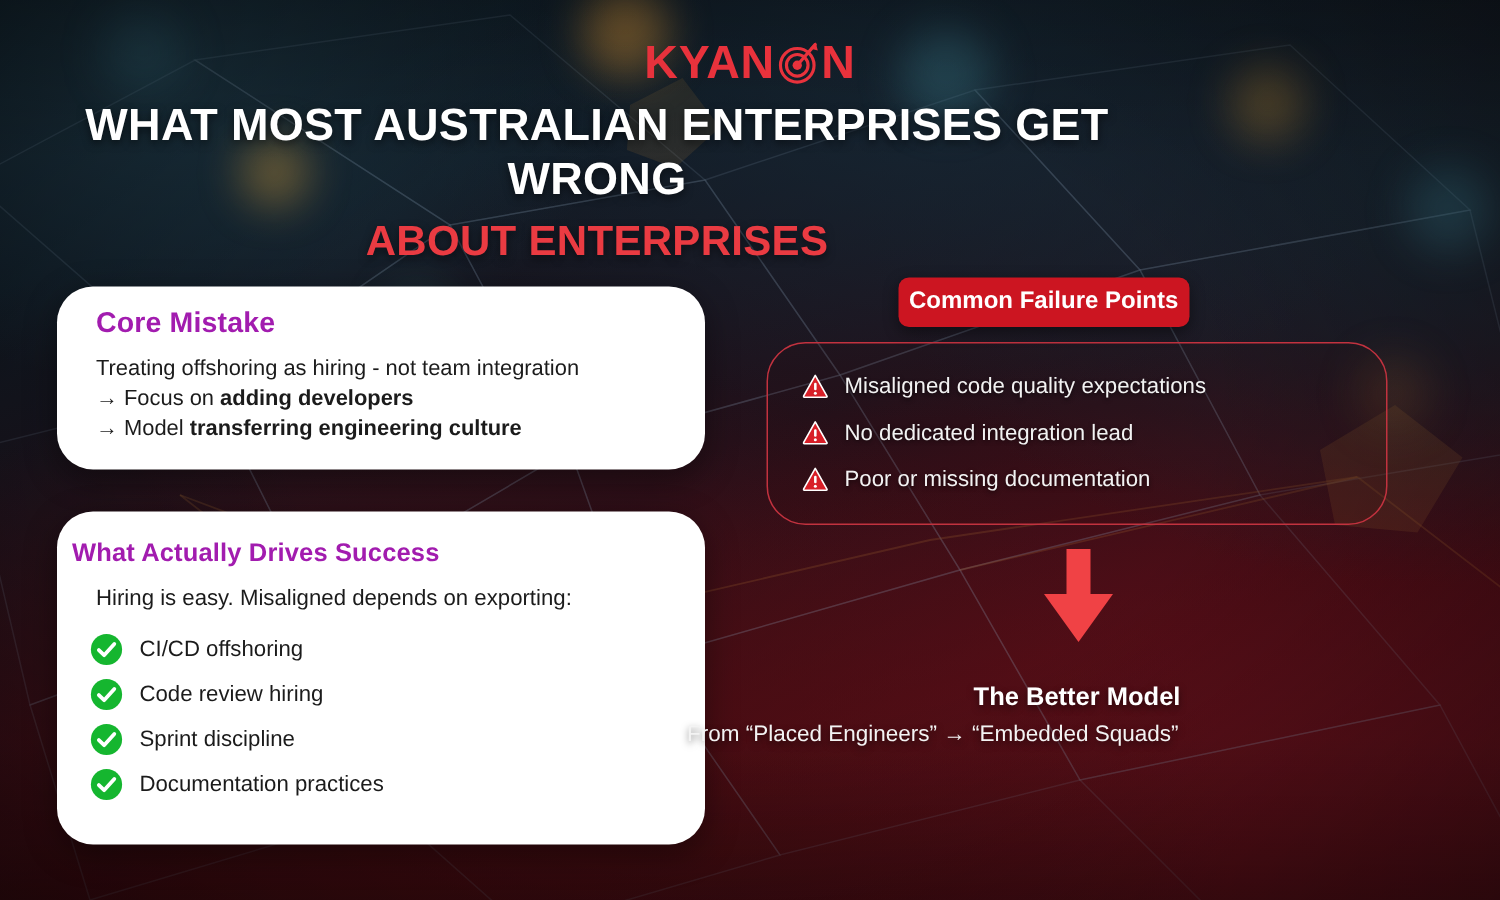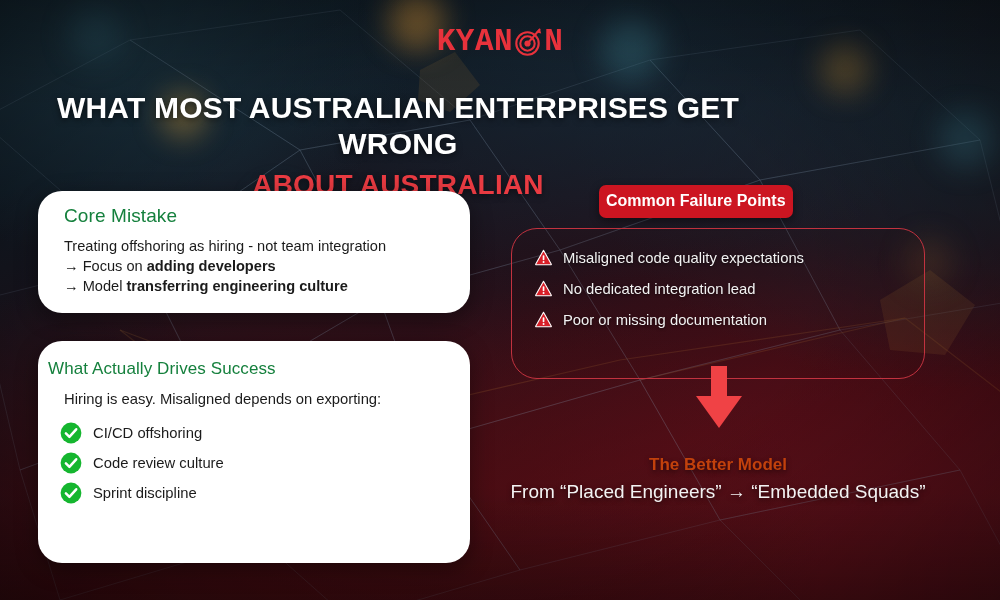--- a/index.html
+++ b/index.html
@@ -34,30 +34,30 @@
   .bg-vignette {
     position:absolute; inset:0;
     background:
       radial-gradient(ellipse 760px 520px at 50% 46%, rgba(0,0,0,0) 40%, rgba(0,0,0,.45) 100%),
       linear-gradient(to bottom, rgba(0,0,0,.22) 0%, rgba(0,0,0,0) 18%, rgba(0,0,0,0) 82%, rgba(0,0,0,.28) 100%);
   }
 
   
   .logo-wrap {
     position:absolute; top:26px; left:0; width:1000px;
-    display:flex; align-items:center; justify-content:center;font-family:Liberation Mono, monospace;
+    display:flex; align-items:center; justify-content:center;
   }
   .logo-text {
     font-size:31px; font-weight:bold; letter-spacing:.5px;
     color:#e8323c; line-height:1;
     display:flex; align-items:center;
   }
   .logo-o { position:relative; display:inline-block; width:29px; height:29px; margin:0 1px; }
 
-  .title-block { position:absolute; top:90px; left:0; width:796px; text-align:center; }
+  .title-block { position:absolute; top:66px; left:0; width:796px; text-align:center; }
   .title-1 {
     font-size:30px; font-weight:bold; color:#ffffff;
     letter-spacing:.2px; line-height:36px;
     text-shadow:0 2px 6px rgba(0,0,0,.55);
   }
   .title-2 {
     font-size:28px; font-weight:bold; color:#ea3b42;
     letter-spacing:.2px; line-height:34px; margin-top:6px;
     text-shadow:0 2px 6px rgba(0,0,0,.5);
   }
@@ -65,21 +65,21 @@
   
   .card {
     position:absolute; background:#ffffff;
     border-radius:24px;
     box-shadow:0 6px 22px rgba(0,0,0,.40);
   }
   #card-core    { left:38px; top:191px; width:432px; height:122px; }
   #card-success { left:38px; top:341px; width:432px; height:222px; }
 
   .card-title {
-    color:#15803d; font-weight:normal; font-size:19px;
+    color:#a21caf; font-weight:bold; font-size:19px;
     letter-spacing:.1px;
   }
   #card-core .card-title    { margin:14px 0 0 26px; }
   #card-success .card-title { margin:18px 0 0 10px; font-size:17px; }
 
   .card-body { color:#1b1b1b; font-size:14.6px; line-height:20px; margin:9px 0 0 26px; }
   .card-body .ln { white-space:nowrap; }
   .card-body b { font-weight:bold; }
 
   .lead { color:#1b1b1b; font-size:14.8px; margin:12px 0 0 26px; }
@@ -93,38 +93,38 @@
   .badge {
     position:absolute; left:599px; top:185px;
     background:#cc1521; color:#fff;
     font-weight:bold; font-size:16px;
     padding:7px 7px 8px; border-radius:7px;
     box-shadow:0 3px 10px rgba(0,0,0,.45);
     white-space:nowrap; z-index:3;
   }
 
   .fail-box {
-    position:absolute; left:511px; top:228px; width:414px; height:151px;
+    position:absolute; left:511px; top:228px; width:414px; height:122px;
     border:1px solid #c2323f; border-radius:26px;
     background:rgba(60,6,12,.10);
   }
   .fail-item { display:flex; align-items:center; height:31px; margin-left:23px; }
   .fail-ico { width:17px; height:17px; flex:0 0 17px; margin-right:11px; }
   .fail-label { color:#f2f2f2; font-size:14.8px; text-shadow:0 1px 3px rgba(0,0,0,.6); }
 
   .arrow { position:absolute; left:691px; top:366px; }
 
   .better-title {
     position:absolute; left:478px; top:455px; width:480px; text-align:center;
-    color:#c2410c; font-weight:bold; font-size:17px;
+    color:#ffffff; font-weight:bold; font-size:17px;
     text-shadow:0 2px 5px rgba(0,0,0,.5);
   }
   .better-sub {
-    position:absolute; left:458px; top:481px; width:520px; text-align:center;
-    color:#f3f3f3; font-size:19px;
+    position:absolute; left:458px; top:481px; width:520px; 
+    color:#f3f3f3; font-size:15px;
     text-shadow:0 2px 5px rgba(0,0,0,.5);
   }
 </style>
 </head>
 <body>
 
 <div id="stage">
 
   <div class="bg-base"></div>
 
@@ -182,21 +182,21 @@
           <line x1="13.5" y1="16.5" x2="25.5" y2="2.6" stroke="#e8323c" stroke-width="2.1" stroke-linecap="round"></line>
           <polygon points="25.8,1.4 27.2,6.6 21.9,5.3" fill="#e8323c"></polygon>
         </svg>
       </span>
       <span>N</span>
     </div>
   </div>
 
   <div class="title-block">
     <div class="title-1">WHAT MOST AUSTRALIAN ENTERPRISES GET WRONG</div>
-    <div class="title-2">ABOUT AUSTRALIAN</div>
+    <div class="title-2">ABOUT ENTERPRISES</div>
   </div>
 
   <div class="card" id="card-core">
     <div class="card-title">Core Mistake</div>
     <div class="card-body">
       <div class="ln">Treating offshoring as hiring - not team integration</div>
       <div class="ln"><span>→ Focus on </span><b>adding developers</b></div>
       <div class="ln"><span>→ Model </span><b>transferring engineering culture</b></div>
     </div>
   </div>
@@ -216,33 +216,42 @@
         <span class="check-label">CI/CD offshoring</span>
       </div>
 
       <div class="check-item">
         <span class="check-ico">
           <svg width="22" height="22" viewBox="0 0 22 22">
               <circle cx="11" cy="11" r="10.4" fill="#15b62f"></circle>
               <path d="M5.9 11.4 L9.4 14.8 L16.2 7.3" fill="none" stroke="#fff" stroke-width="2.5" stroke-linecap="round" stroke-linejoin="round"></path>
             </svg>
         </span>
-        <span class="check-label">Code review culture</span>
+        <span class="check-label">Code review hiring</span>
       </div>
 
       <div class="check-item">
         <span class="check-ico">
           <svg width="22" height="22" viewBox="0 0 22 22">
               <circle cx="11" cy="11" r="10.4" fill="#15b62f"></circle>
               <path d="M5.9 11.4 L9.4 14.8 L16.2 7.3" fill="none" stroke="#fff" stroke-width="2.5" stroke-linecap="round" stroke-linejoin="round"></path>
             </svg>
         </span>
         <span class="check-label">Sprint discipline</span>
       </div>
 
+      <div class="check-item">
+        <span class="check-ico">
+          <svg width="22" height="22" viewBox="0 0 22 22">
+              <circle cx="11" cy="11" r="10.4" fill="#15b62f"></circle>
+              <path d="M5.9 11.4 L9.4 14.8 L16.2 7.3" fill="none" stroke="#fff" stroke-width="2.5" stroke-linecap="round" stroke-linejoin="round"></path>
+            </svg>
+        </span>
+        <span class="check-label">Documentation practices</span>
+      </div>
 
     </div>
   </div>
 
   <div class="badge">Common Failure Points</div>
 
   <div class="fail-box">
     <div style="height:13px"></div>
 
     <div class="fail-item">

